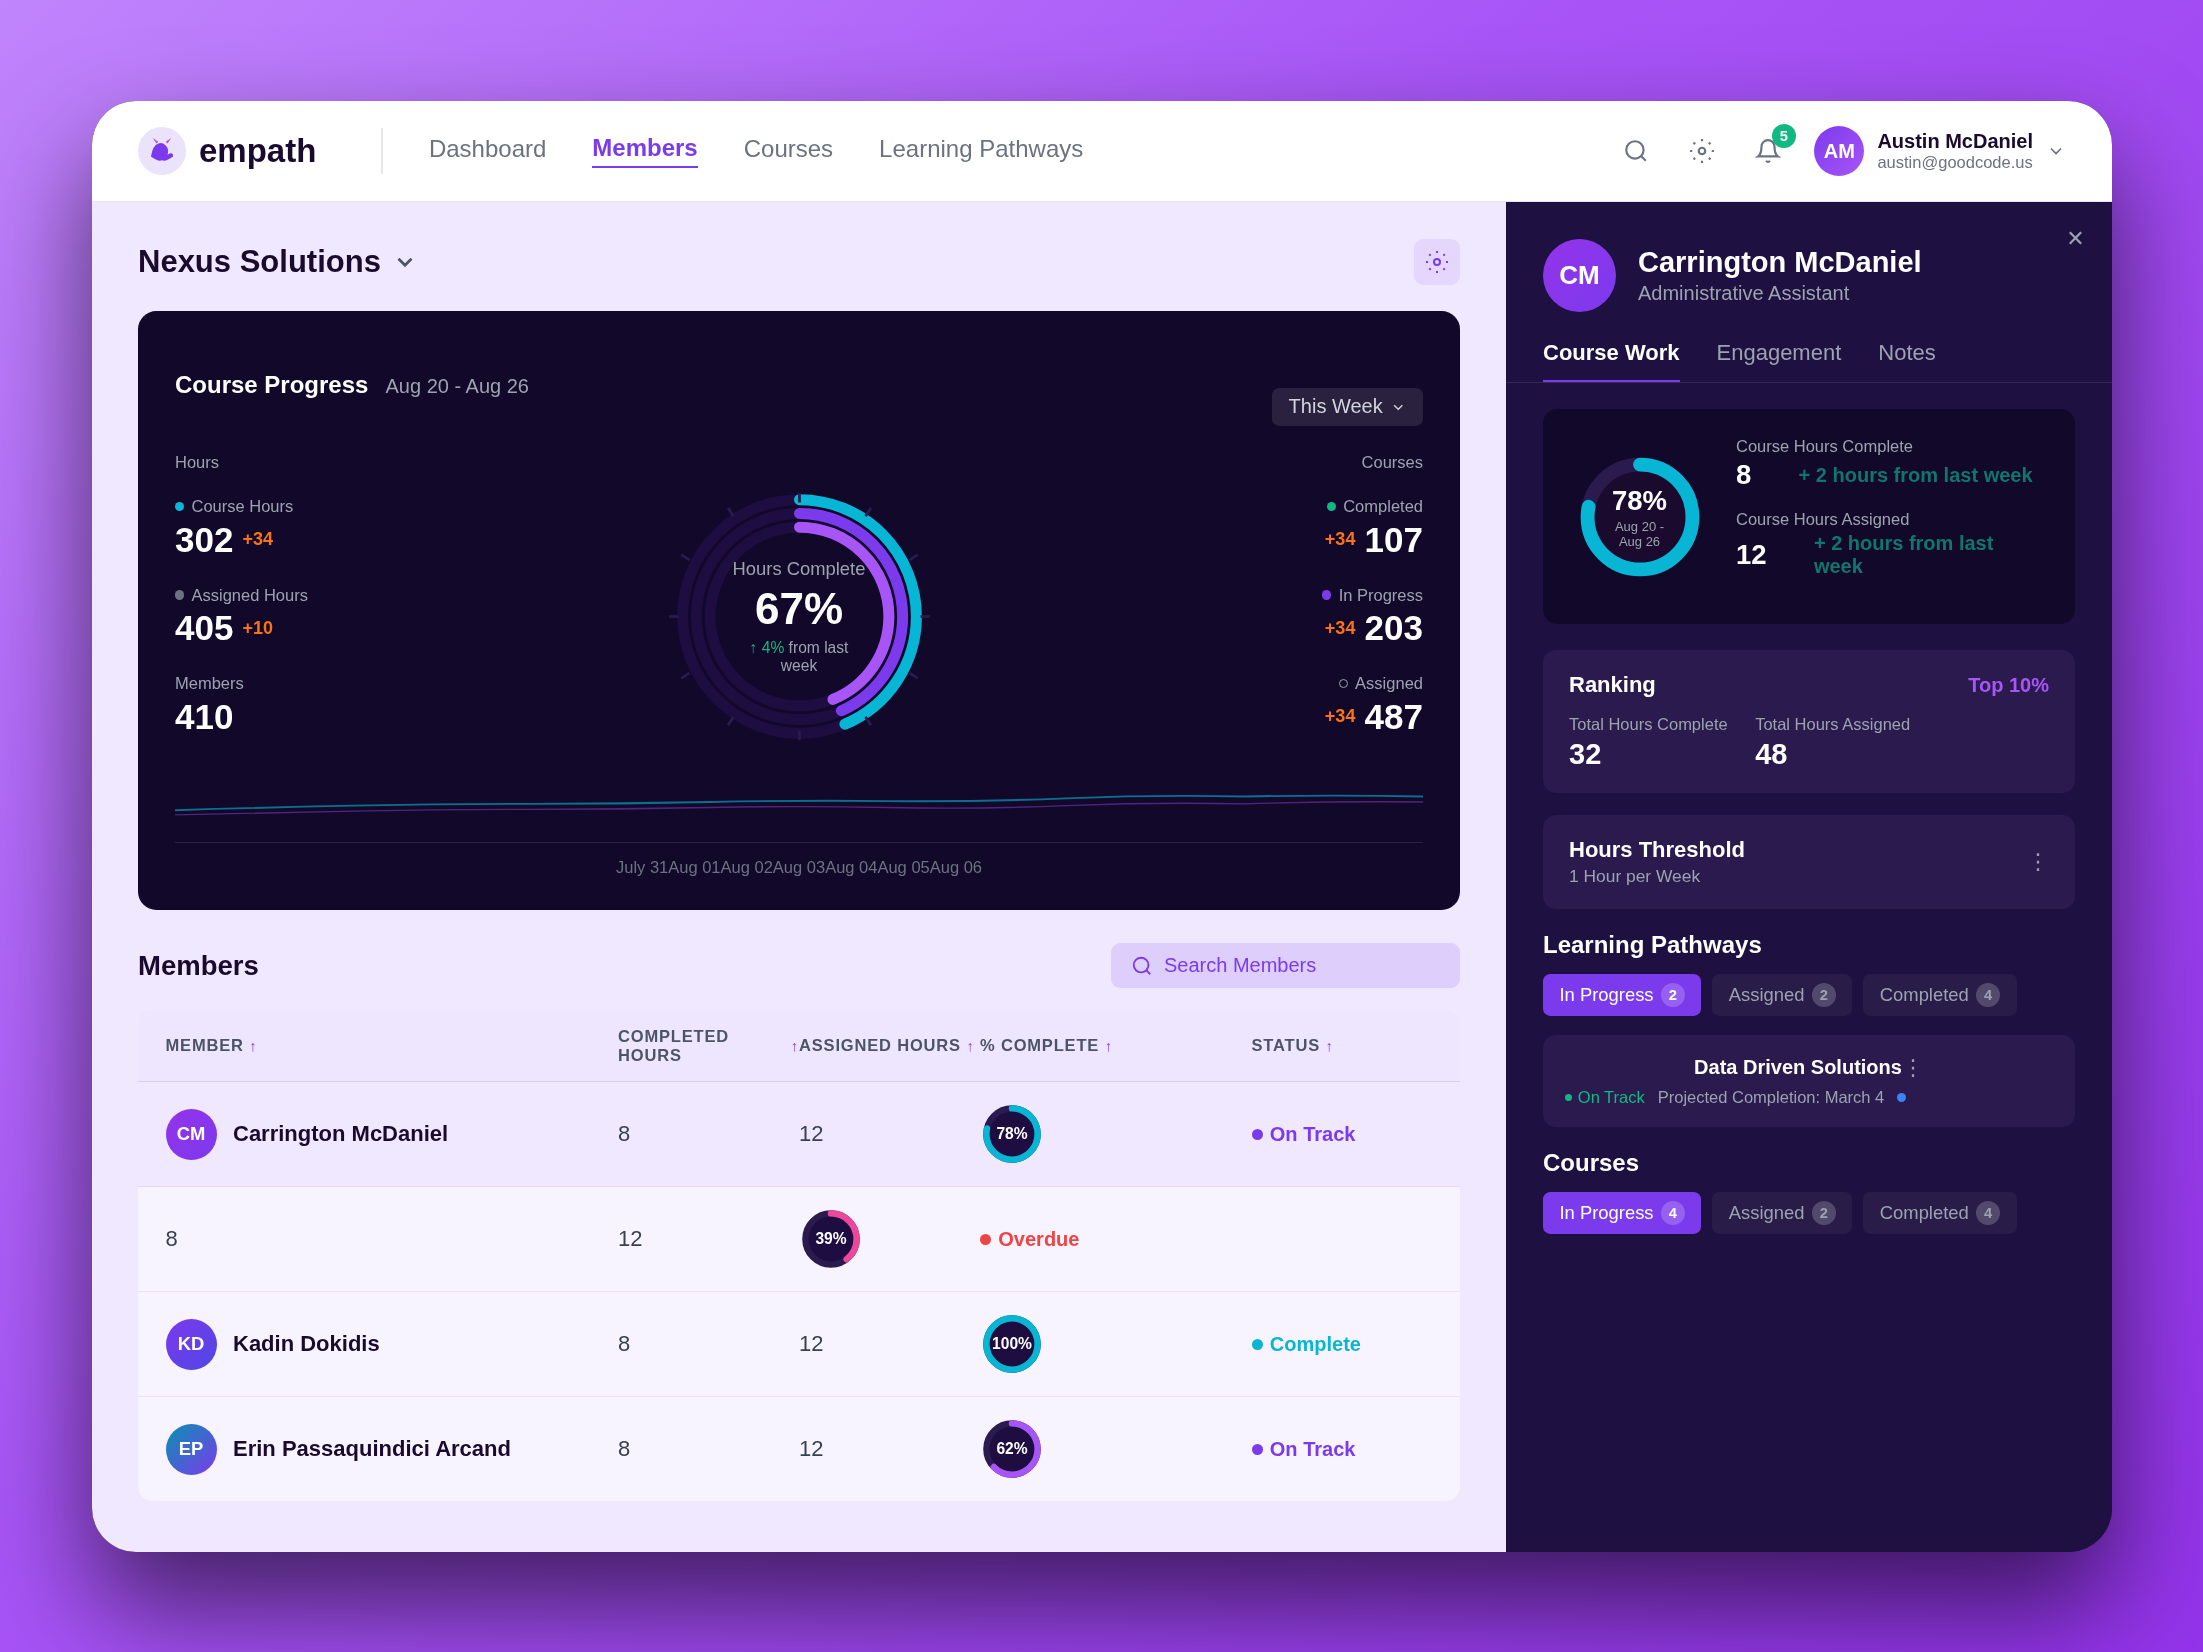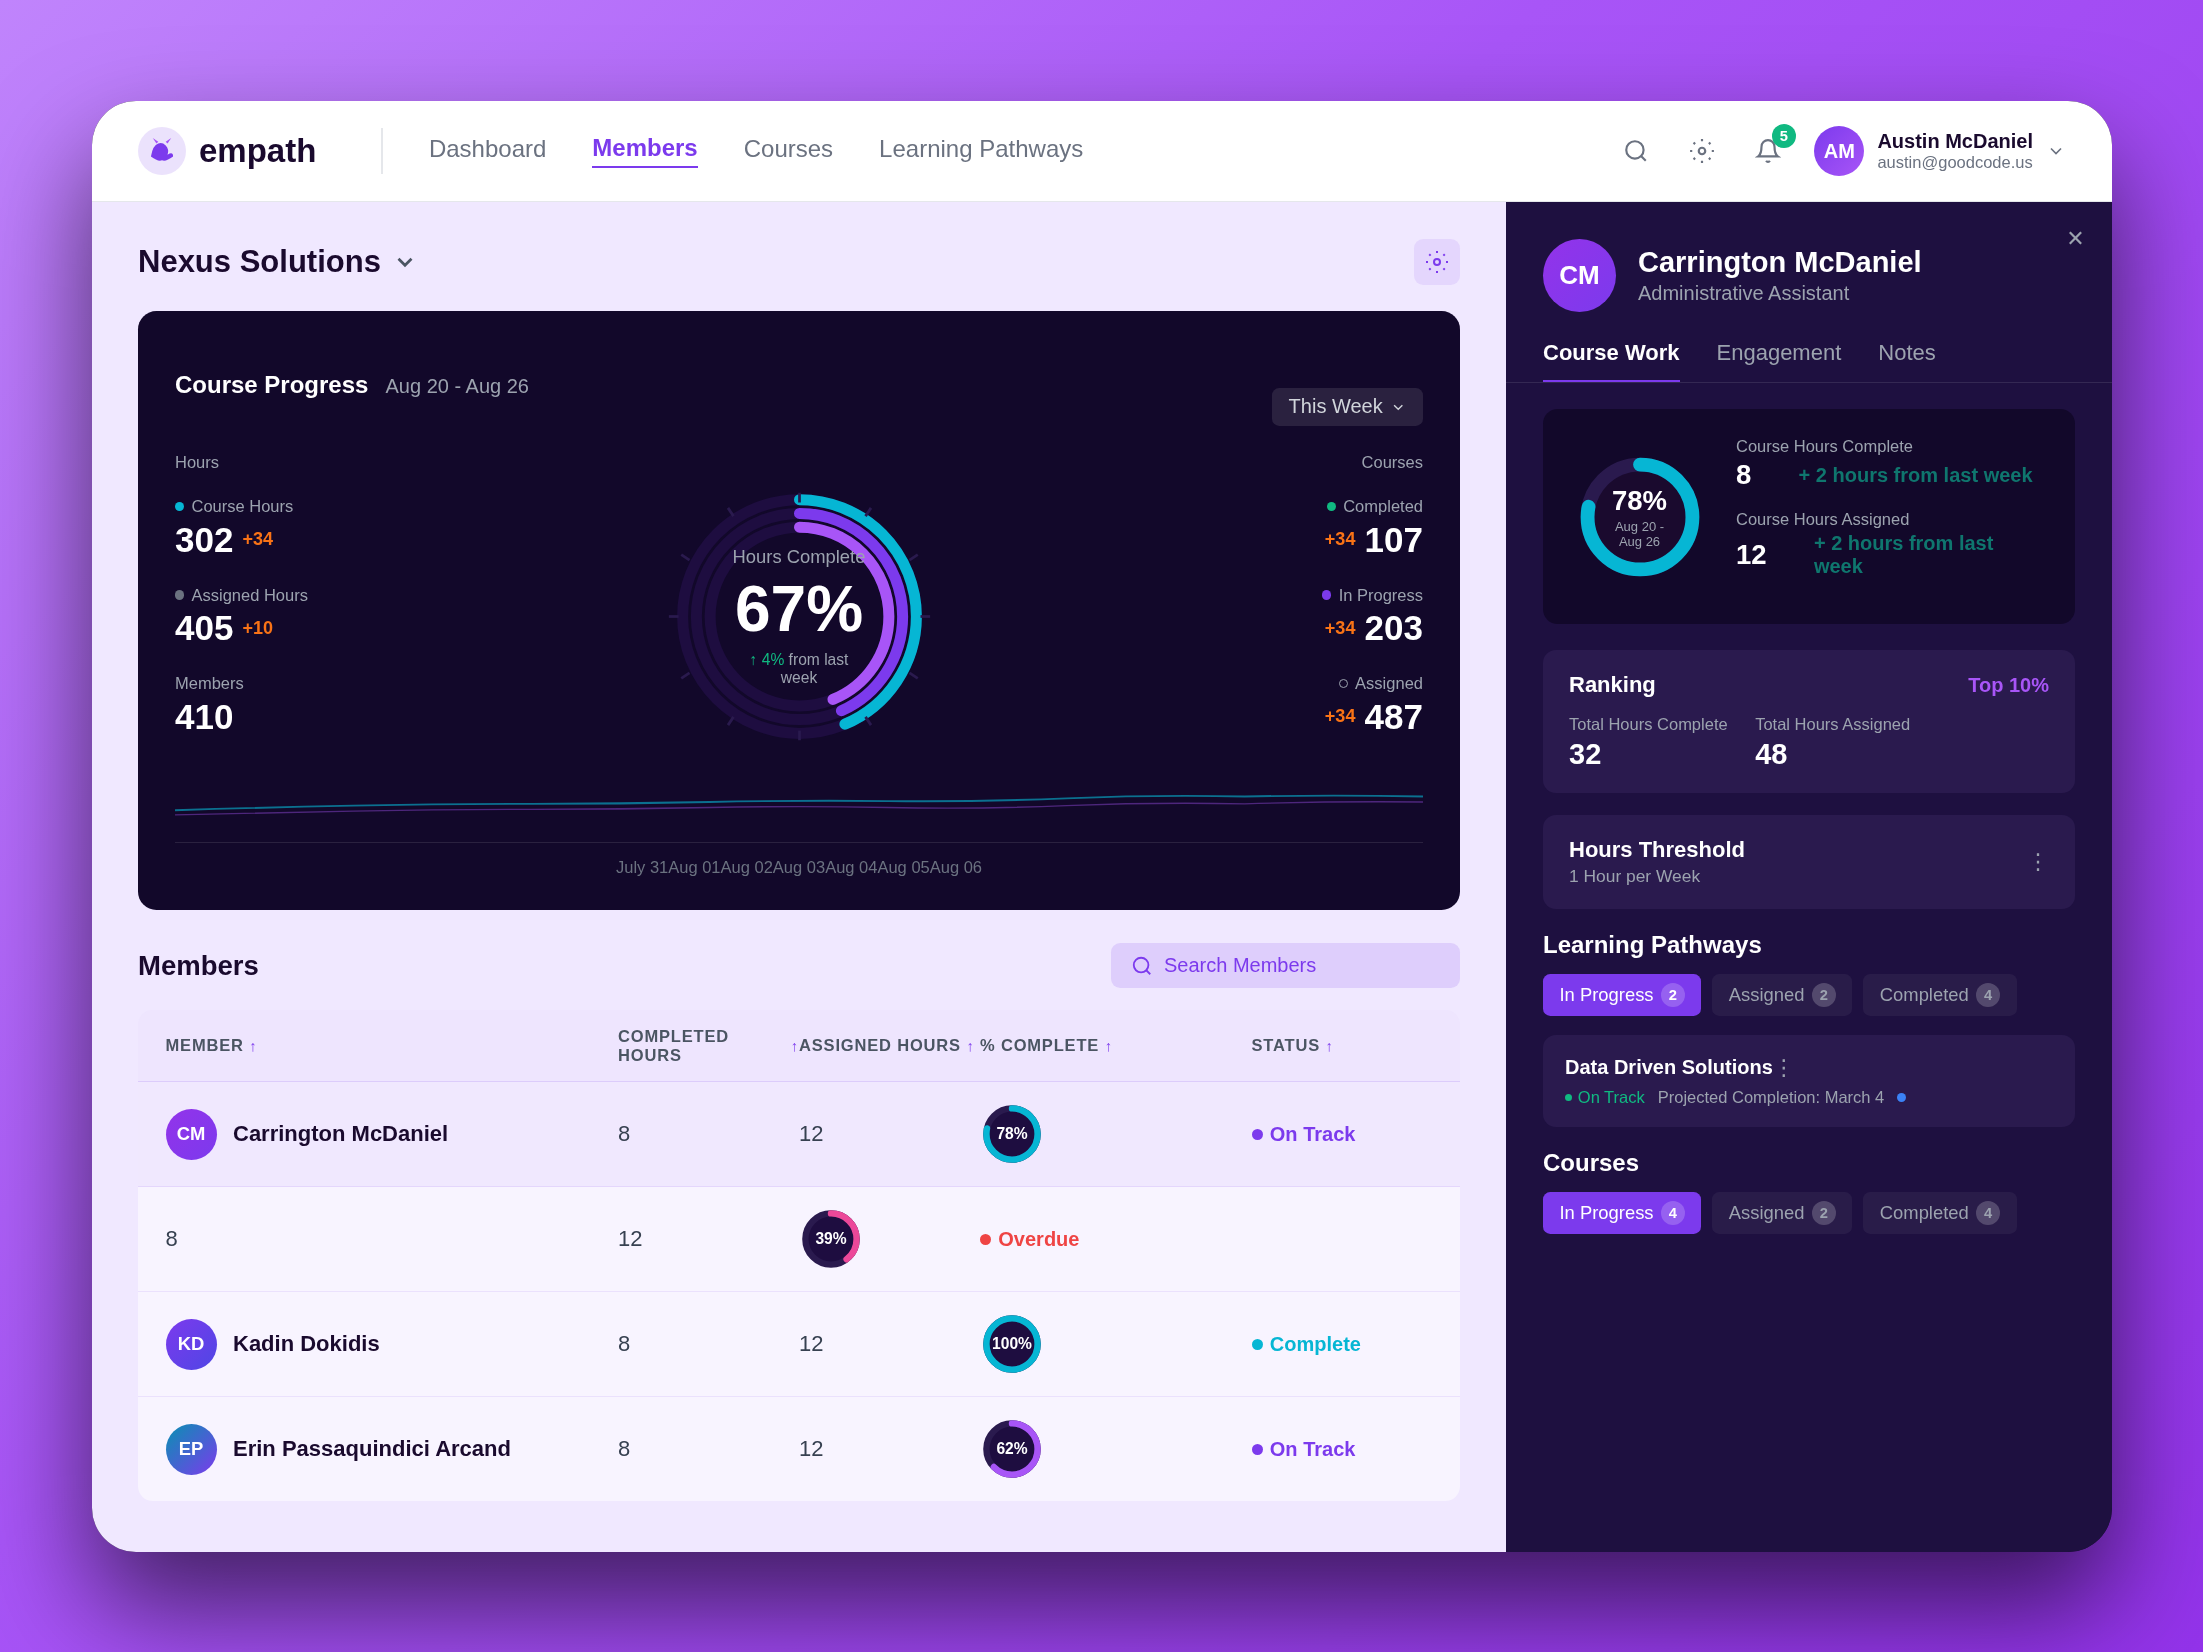--- a/index.html
+++ b/index.html
@@ -272,21 +272,21 @@
       left: 50%;
       transform: translate(-50%, -50%);
       text-align: center;
     }
     .donut-label {
       font-size: 18.4px;
       color: #9ca3af;
       margin-bottom: 3.7px;
     }
     .donut-value {
-      font-size: 64px;
+      font-size: 44px;
       font-weight: 700;
       color: #ffffff;
     }
     .donut-sublabel {
       font-size: 15.6px;
       color: #9ca3af;
       margin-top: 5.5px;
     }
 
     .cp-right-stats {
@@ -644,21 +644,21 @@
       font-size: 14.7px;
       font-weight: 700;
     }
     .lp-card {
       background: #2a1a4e;
       border-radius: 13px;
       padding: 20px 22px;
     }
     .lp-card-header {
       display: flex;
-      justify-content: flex-start;
+      justify-content: center;
       align-items: center;
     }
     .lp-card-title { font-size: 20px; font-weight: 600; color: #ffffff; }
     .lp-card-sub {
       display: flex;
       align-items: center;
       gap: 13px;
       margin-top: 7.3px;
       font-size: 16.5px;
     }

